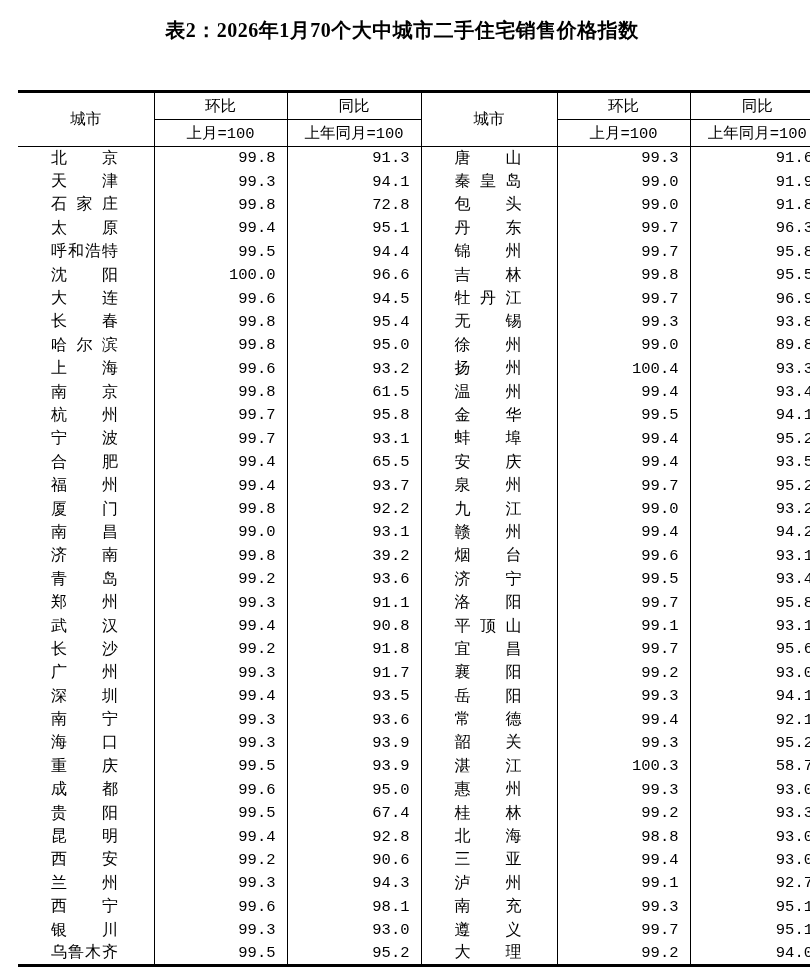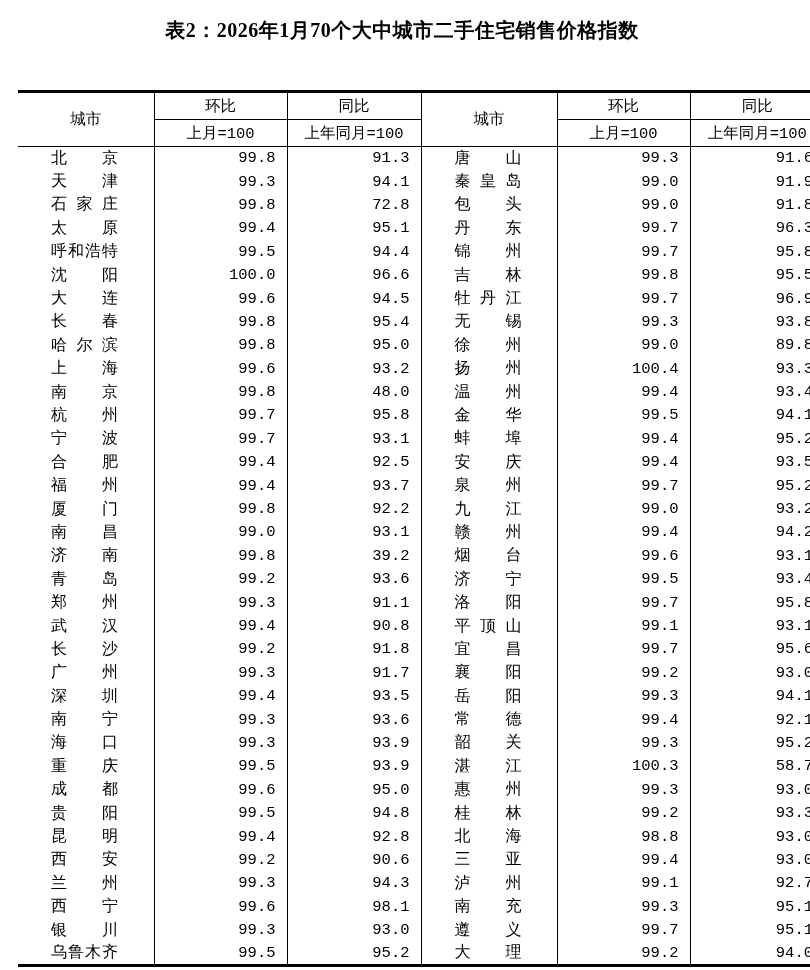--- a/index.html
+++ b/index.html
@@ -192,21 +192,21 @@
       <td class="num bl">99.6</td>
       <td class="num bl">93.2</td>
       <td class="city bl"><span class="city-span">扬州</span></td>
       <td class="num bl">100.4</td>
       <td class="num bl">93.3</td>
     </tr>
 
     <tr>
       <td class="city"><span class="city-span">南京</span></td>
       <td class="num bl">99.8</td>
-      <td class="num bl">48.0</td>
+      <td class="num bl">61.5</td>
       <td class="city bl"><span class="city-span">温州</span></td>
       <td class="num bl">99.4</td>
       <td class="num bl">93.4</td>
     </tr>
 
     <tr>
       <td class="city"><span class="city-span">杭州</span></td>
       <td class="num bl">99.7</td>
       <td class="num bl">95.8</td>
       <td class="city bl"><span class="city-span">金华</span></td>
@@ -219,21 +219,21 @@
       <td class="num bl">99.7</td>
       <td class="num bl">93.1</td>
       <td class="city bl"><span class="city-span">蚌埠</span></td>
       <td class="num bl">99.4</td>
       <td class="num bl">95.2</td>
     </tr>
 
     <tr>
       <td class="city"><span class="city-span">合肥</span></td>
       <td class="num bl">99.4</td>
-      <td class="num bl">92.5</td>
+      <td class="num bl">65.5</td>
       <td class="city bl"><span class="city-span">安庆</span></td>
       <td class="num bl">99.4</td>
       <td class="num bl">93.5</td>
     </tr>
 
     <tr>
       <td class="city"><span class="city-span">福州</span></td>
       <td class="num bl">99.4</td>
       <td class="num bl">93.7</td>
       <td class="city bl"><span class="city-span">泉州</span></td>
@@ -354,21 +354,21 @@
       <td class="num bl">99.6</td>
       <td class="num bl">95.0</td>
       <td class="city bl"><span class="city-span">惠州</span></td>
       <td class="num bl">99.3</td>
       <td class="num bl">93.0</td>
     </tr>
 
     <tr>
       <td class="city"><span class="city-span">贵阳</span></td>
       <td class="num bl">99.5</td>
-      <td class="num bl">94.8</td>
+      <td class="num bl">67.4</td>
       <td class="city bl"><span class="city-span">桂林</span></td>
       <td class="num bl">99.2</td>
       <td class="num bl">93.3</td>
     </tr>
 
     <tr>
       <td class="city"><span class="city-span">昆明</span></td>
       <td class="num bl">99.4</td>
       <td class="num bl">92.8</td>
       <td class="city bl"><span class="city-span">北海</span></td>

